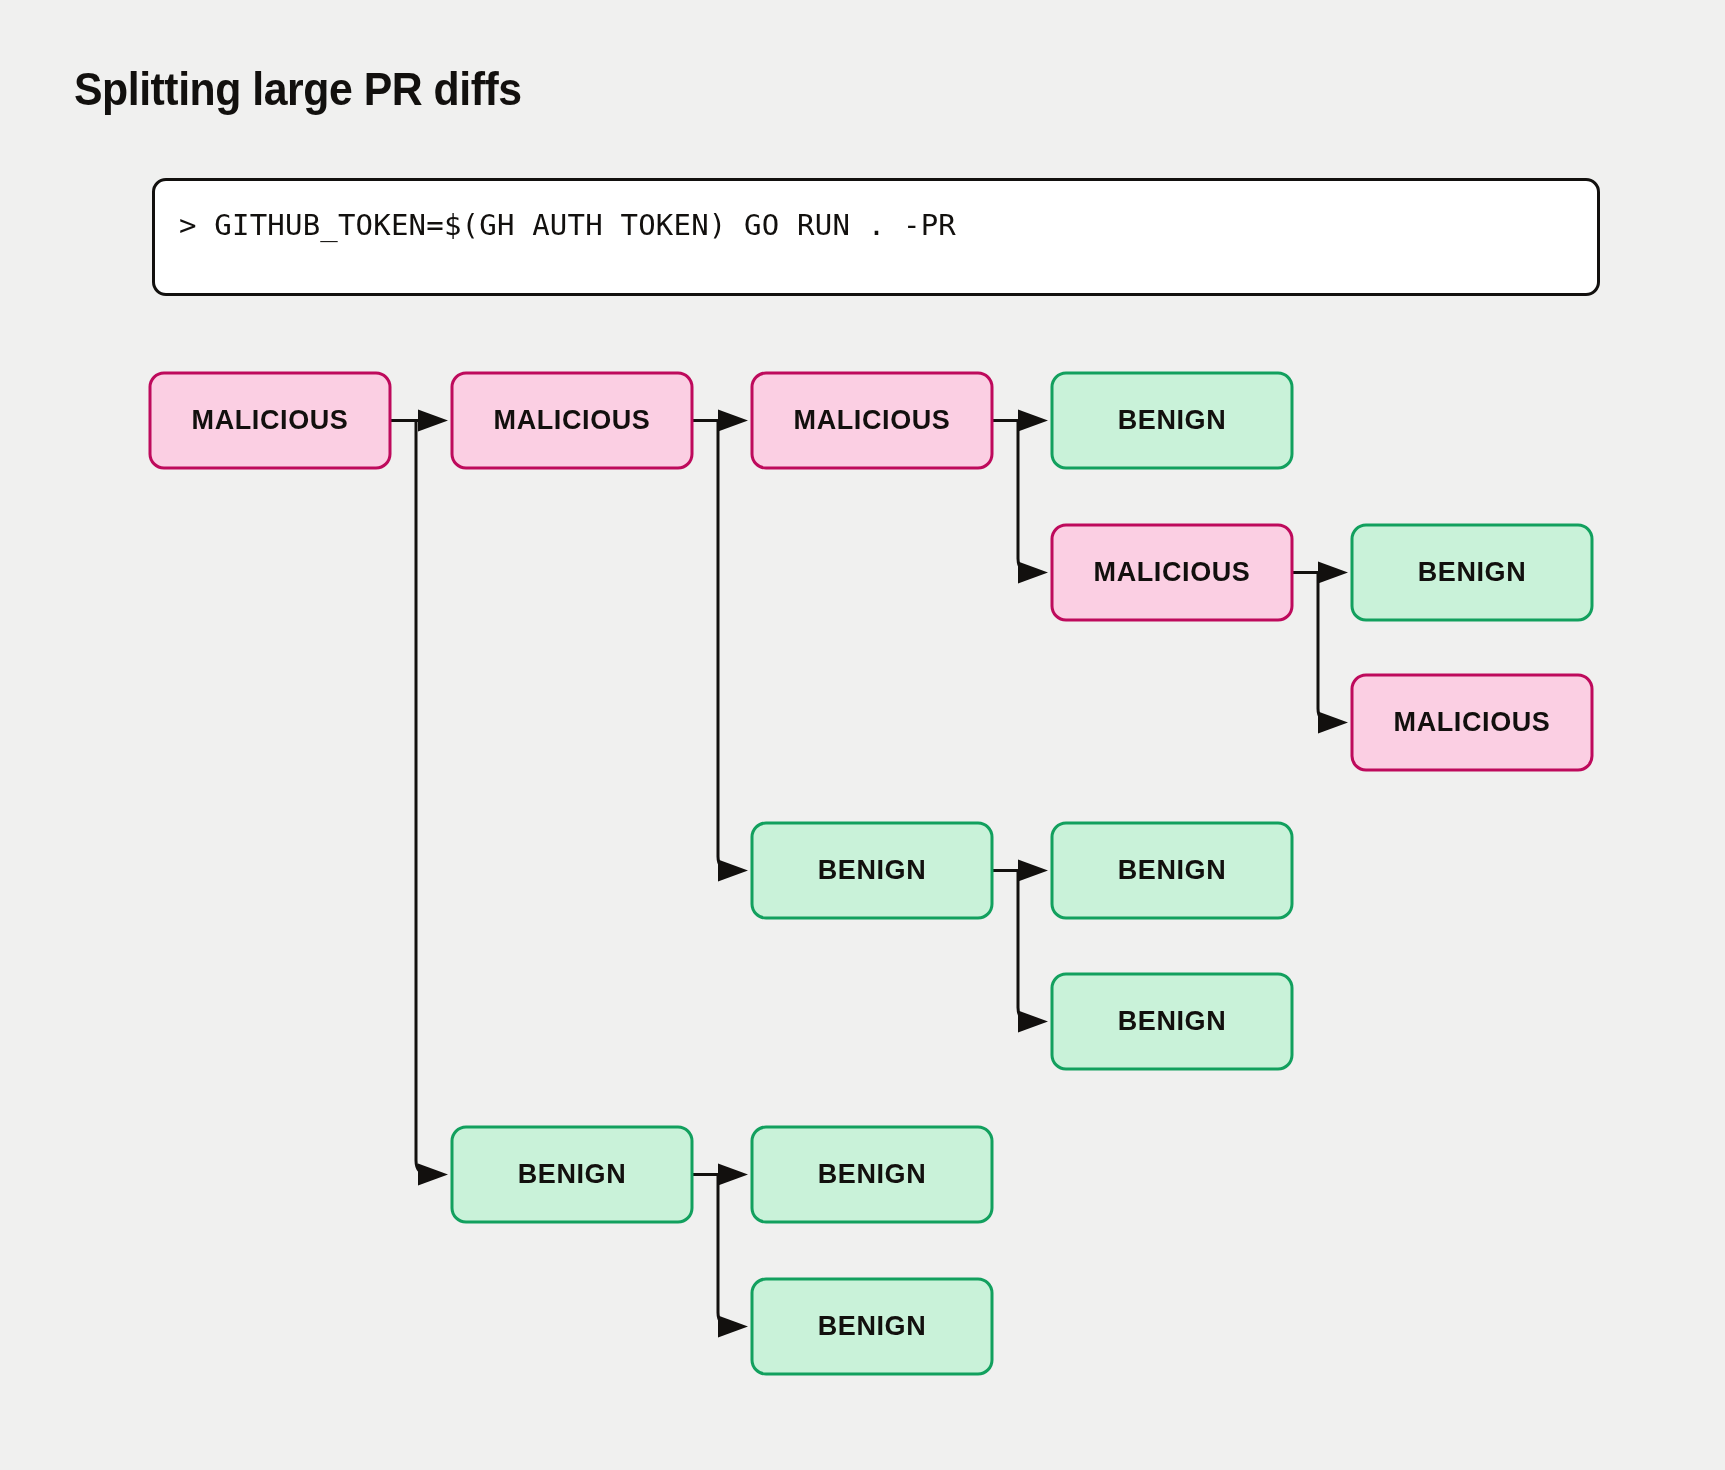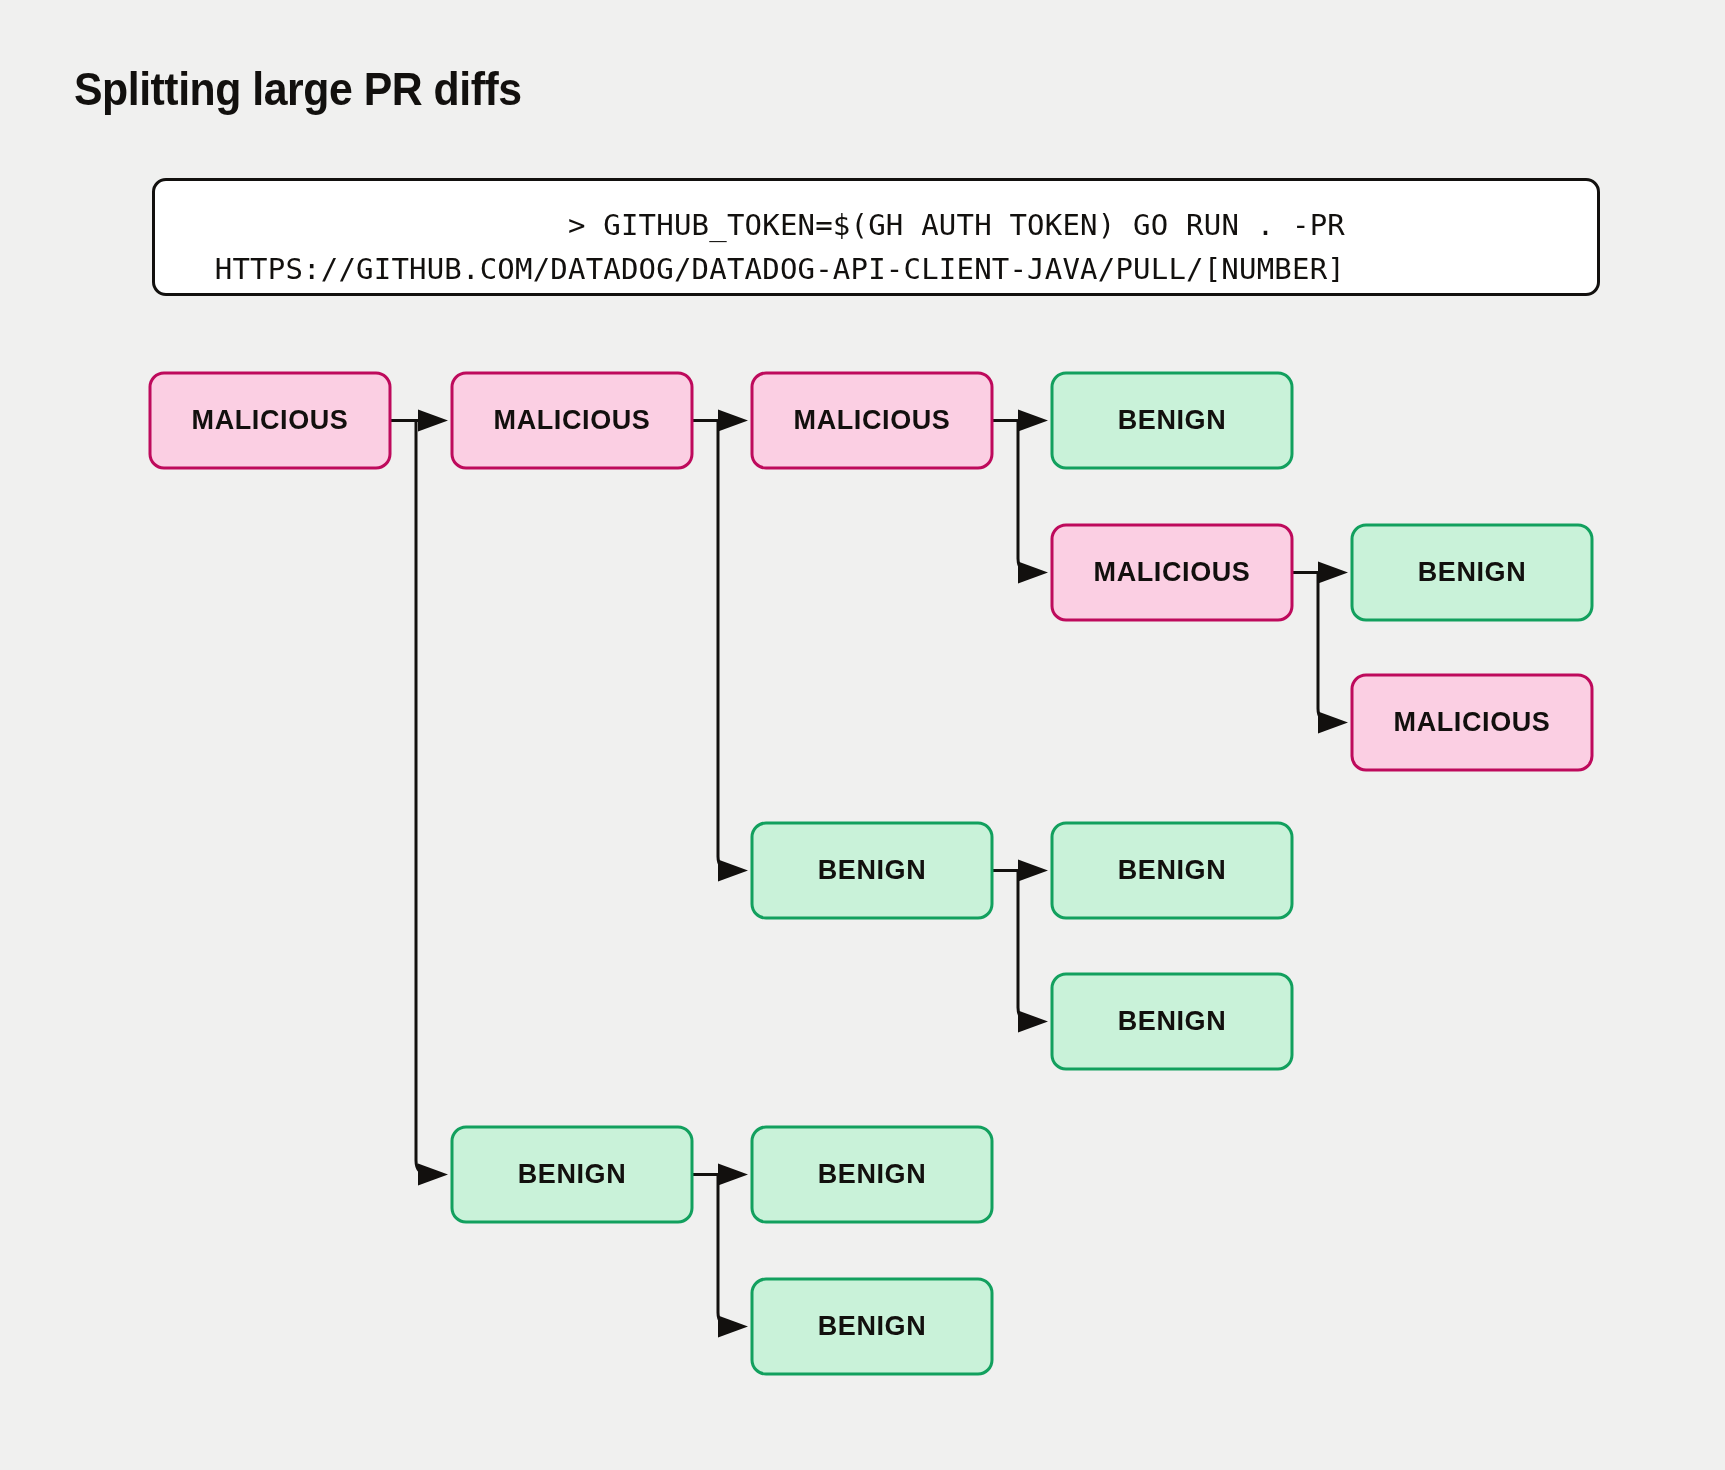--- a/index.html
+++ b/index.html
@@ -45,21 +45,20 @@
   #command-text {
     position: absolute;
     left: 24px;
     top: 22px;
     font-family: "DejaVu Sans Mono", "Liberation Mono", monospace;
     font-size: 29px;
     line-height: 44px;
     color: #12100e;
     letter-spacing: 0.2px;
     white-space: pre;
-    text-align: right;
   }
   #command-text .cmd-line2 {
     display: block;
     padding-left: 2.05ch;
   }
   #diagram-svg {
     position: absolute;
     left: 0;
     top: 0;
   }
@@ -85,21 +84,21 @@
   }
 </style>
 </head>
 <body>
 
 <div id="page">
 
   <div id="page-title">Splitting large PR diffs</div>
 
   <div id="command-box">
-    <div id="command-text"><span>&gt; </span><span>GITHUB_TOKEN=$(GH AUTH TOKEN) GO RUN . -PR</span><span class="cmd-line2">HTTPS://GITHUB.COM/DATADOG/DATADOG-API-CLIENT-JAVA/PULL/[NUMBER]</span></div>
+    <div id="command-text"><span>&gt; </span><span>GITHUB_TOKEN=$(GH AUTH TOKEN) GO RUN . -PR</span></div>
   </div>
 
   <svg id="diagram-svg" width="1725" height="1470" viewBox="0 0 1725 1470">
     <g id="edge-layer">
         <path d="M 390 420.5 L 418 420.5" class="connector"></path>
         <path d="M 448 420.5 L 418 409.5 L 418 431.5 Z" class="arrow-head"></path>
         <path d="M 390 420.5 L 416 420.5 M 416 420.5 L 416 1160.5 Q 416 1174.5 430 1174.5 L 418 1174.5" class="connector"></path>
         <path d="M 448 1174.5 L 418 1163.5 L 418 1185.5 Z" class="arrow-head"></path>
         <path d="M 692 420.5 L 718 420.5" class="connector"></path>
         <path d="M 748 420.5 L 718 409.5 L 718 431.5 Z" class="arrow-head"></path>

